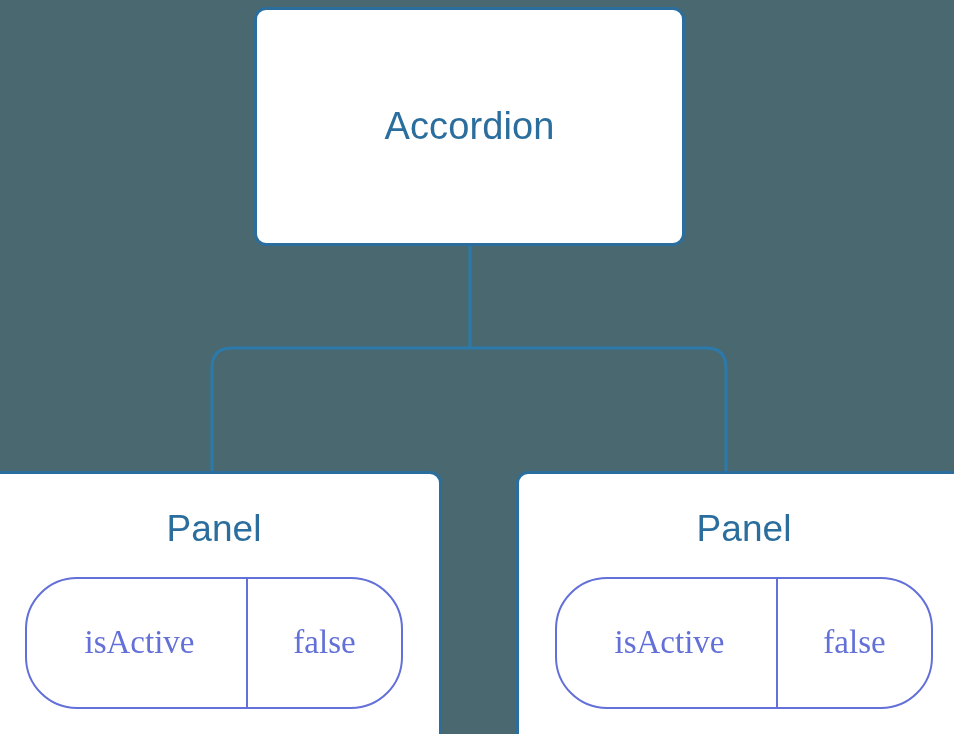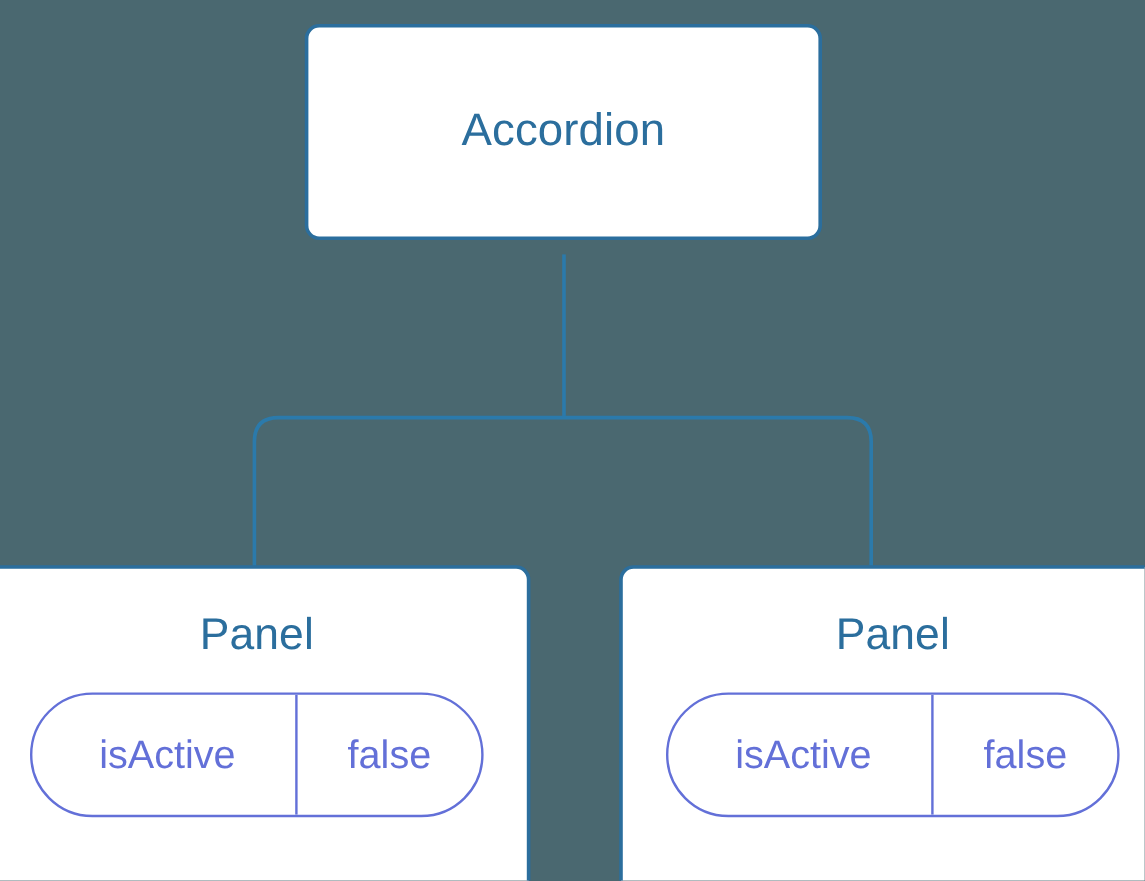--- a/index.html
+++ b/index.html
@@ -39,23 +39,23 @@
     border: 3px solid #2b6e9d;
     border-radius: 12px;
     z-index: 2;
     display: flex;
     flex-direction: column;
     align-items: center;
   }
 
   .node-root {
     left: 254px;
-    top: 20px;
+    top: 7px;
     width: 431px;
-    height: 180px;
+    height: 239px;
     justify-content: center;
   }
 
   .node-leaf-left {
     left: -14px;
     top: 471px;
     width: 456px;
     height: 280px;
     padding-top: 36px;
   }
@@ -83,25 +83,26 @@
   .pill-wrap {
     display: flex;
     justify-content: center;
     width: 100%;
     margin-top: 28px;
   }
   .pill {
     box-sizing: border-box;
     display: flex;
     align-items: stretch;
-    height: 104px;
+    height: 132px;
     border: 2px solid #6370d8;
     border-radius: 52px;
     background: #ffffff;
     overflow: hidden;
+    font-family: Liberation Serif, serif;
   }
   .pill-cell {
     display: flex;
     align-items: center;
     justify-content: center;
     color: #6370d8;
     font-size: 33px;
     white-space: nowrap;
   }
   .pill-key {

